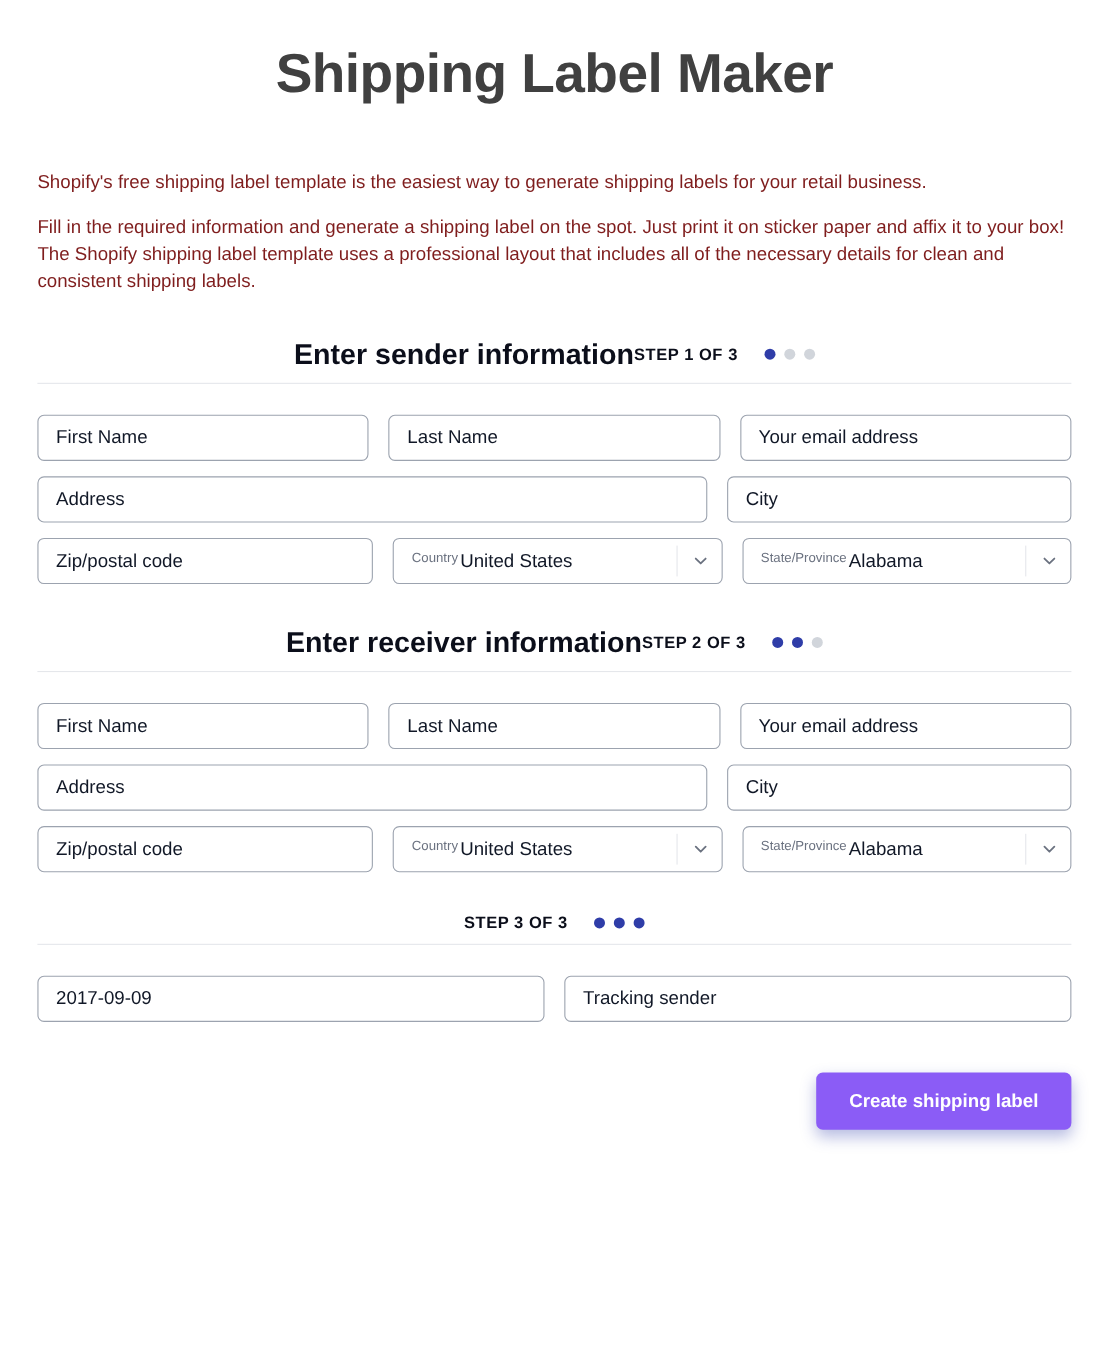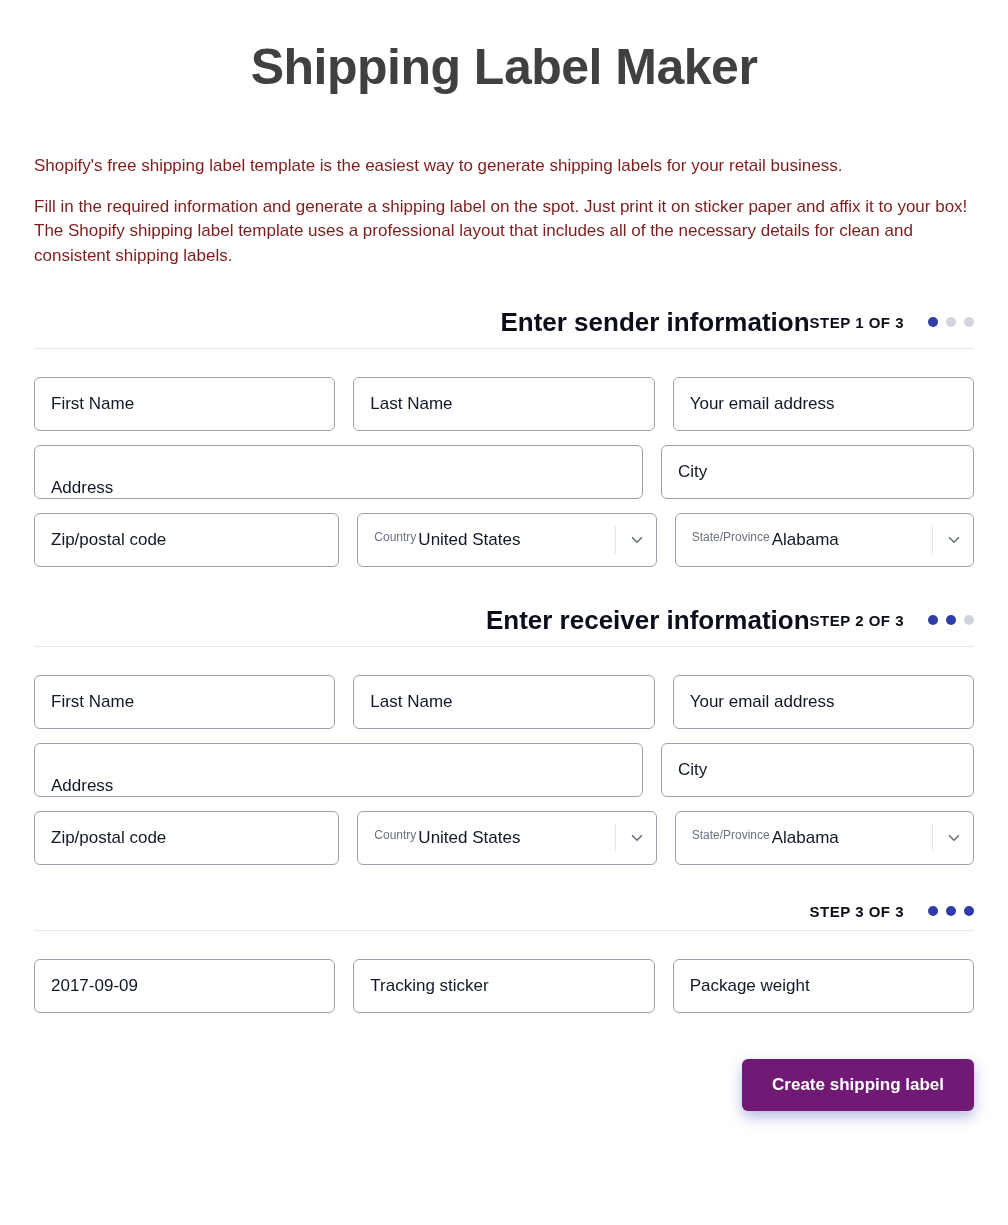--- a/index.html
+++ b/index.html
@@ -28,21 +28,21 @@
       line-height: 1.45;
       color: #7f1d1d;
       margin-bottom: 16px;
     }
     .section {
       margin-top: 38px;
     }
     .section-header {
       display: flex;
       align-items: center;
-      justify-content: flex-end;
+      justify-content: center;
       padding-bottom: 10px;
       border-bottom: 1px solid #e5e7eb;
       margin-bottom: 28px;
     }
     .section-header h2 {
       font-size: 26px;
       font-weight: 700;
       color: #0b0e1a;
     }
     .step-wrap {
@@ -72,29 +72,28 @@
     .row {
       display: flex;
       gap: 18px;
       margin-bottom: 14px;
     }
     .field {
       flex: 1;
       position: relative;
       border: 1px solid #9ca3af;
       border-radius: 6px;
-      height: 54px;
+      height: 42px;
       background: #fff;
       display: flex;
       align-items: center;
       padding: 0 16px;
     }
     .field.span2 {
       flex: 2.06;
-      align-items: flex-end;
     }
     .placeholder {
       font-size: 17px;
       color: #111827;
     }
     .field-value {
       font-size: 17px;
       color: #111827;
     }
     .field.select-field {
@@ -131,21 +130,21 @@
       width: 18px;
       height: 18px;
       stroke: #6b7280;
     }
     .submit-row {
       display: flex;
       justify-content: flex-end;
       margin-top: 46px;
     }
     .submit-btn {
-      background: #701a75;
+      background: #8b5cf6;
       color: #fff;
       font-size: 17px;
       font-weight: 600;
       border: none;
       border-radius: 6px;
       padding: 16px 30px;
       cursor: pointer;
       box-shadow: 0 6px 14px rgba(47,61,168,0.35);
     }
   </style>
@@ -303,23 +302,20 @@
         <span class="dot active"></span>
       </div>
     </div>
   </div>
 
   <div class="row">
     <div class="field">
       <span class="field-value">2017-09-09</span>
     </div>
     <div class="field">
-      <span class="placeholder">Tracking sticker</span>
-    </div>
-    <div class="field">
-      <span class="placeholder">Package weight</span>
+      <span class="placeholder">Tracking sender</span>
     </div>
   </div>
 </div>
 
 <div class="submit-row">
   <button class="submit-btn">Create shipping label</button>
 </div>
 
 </body></html>

